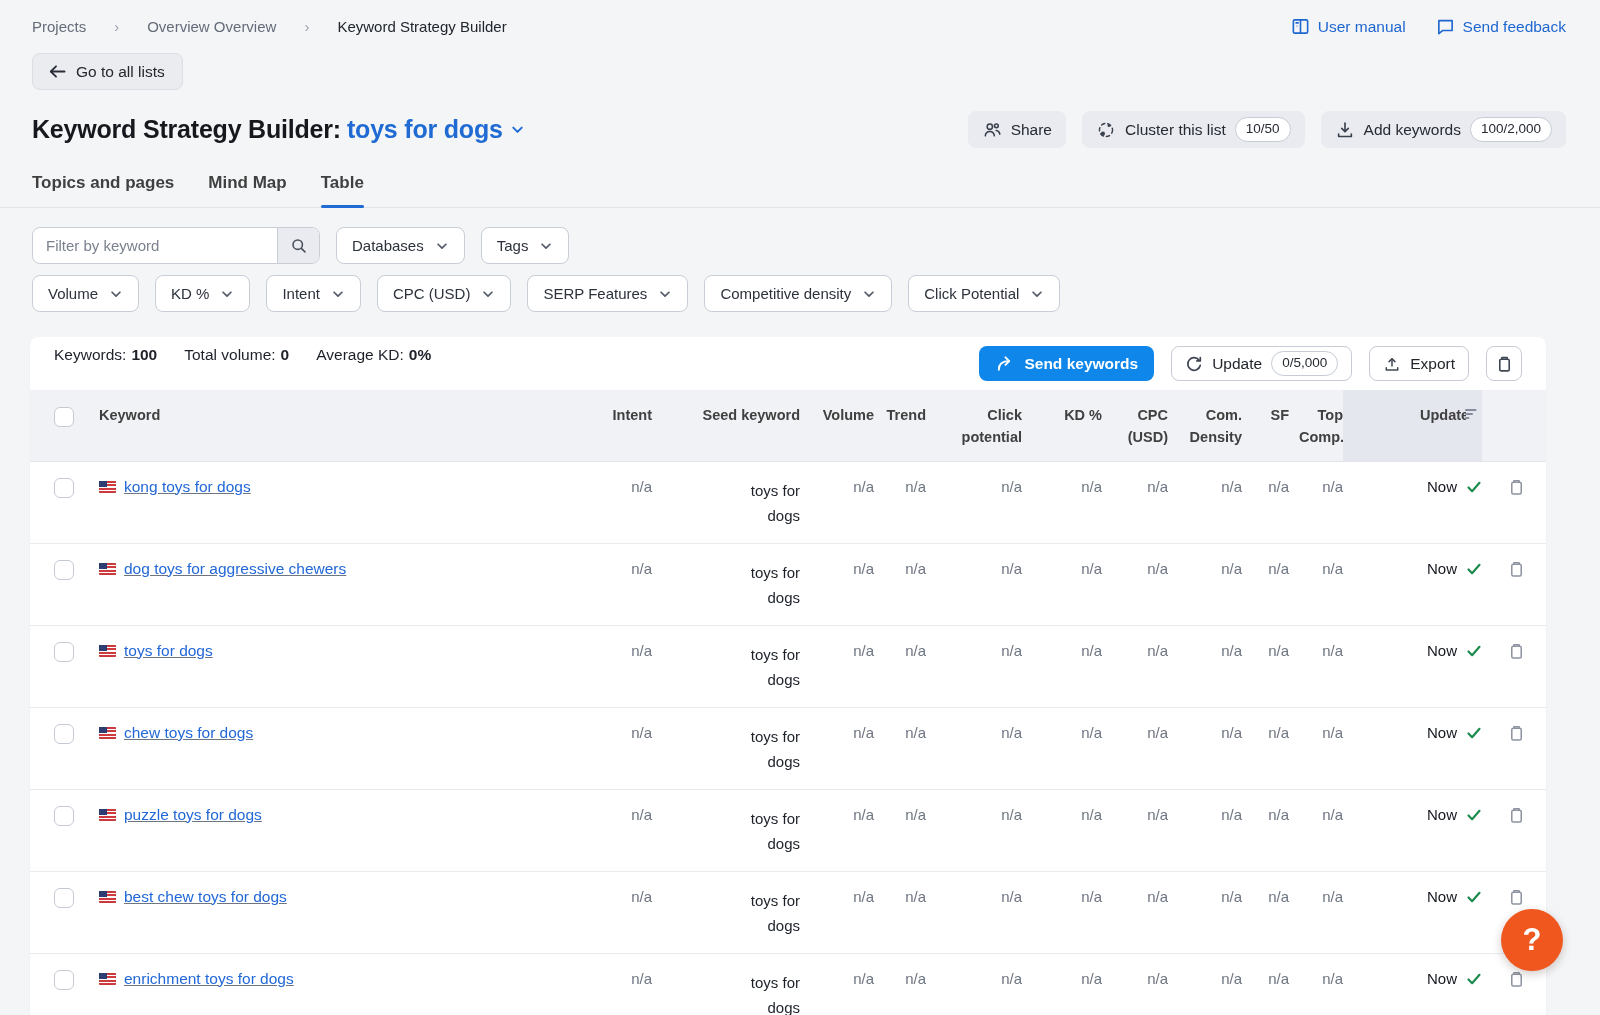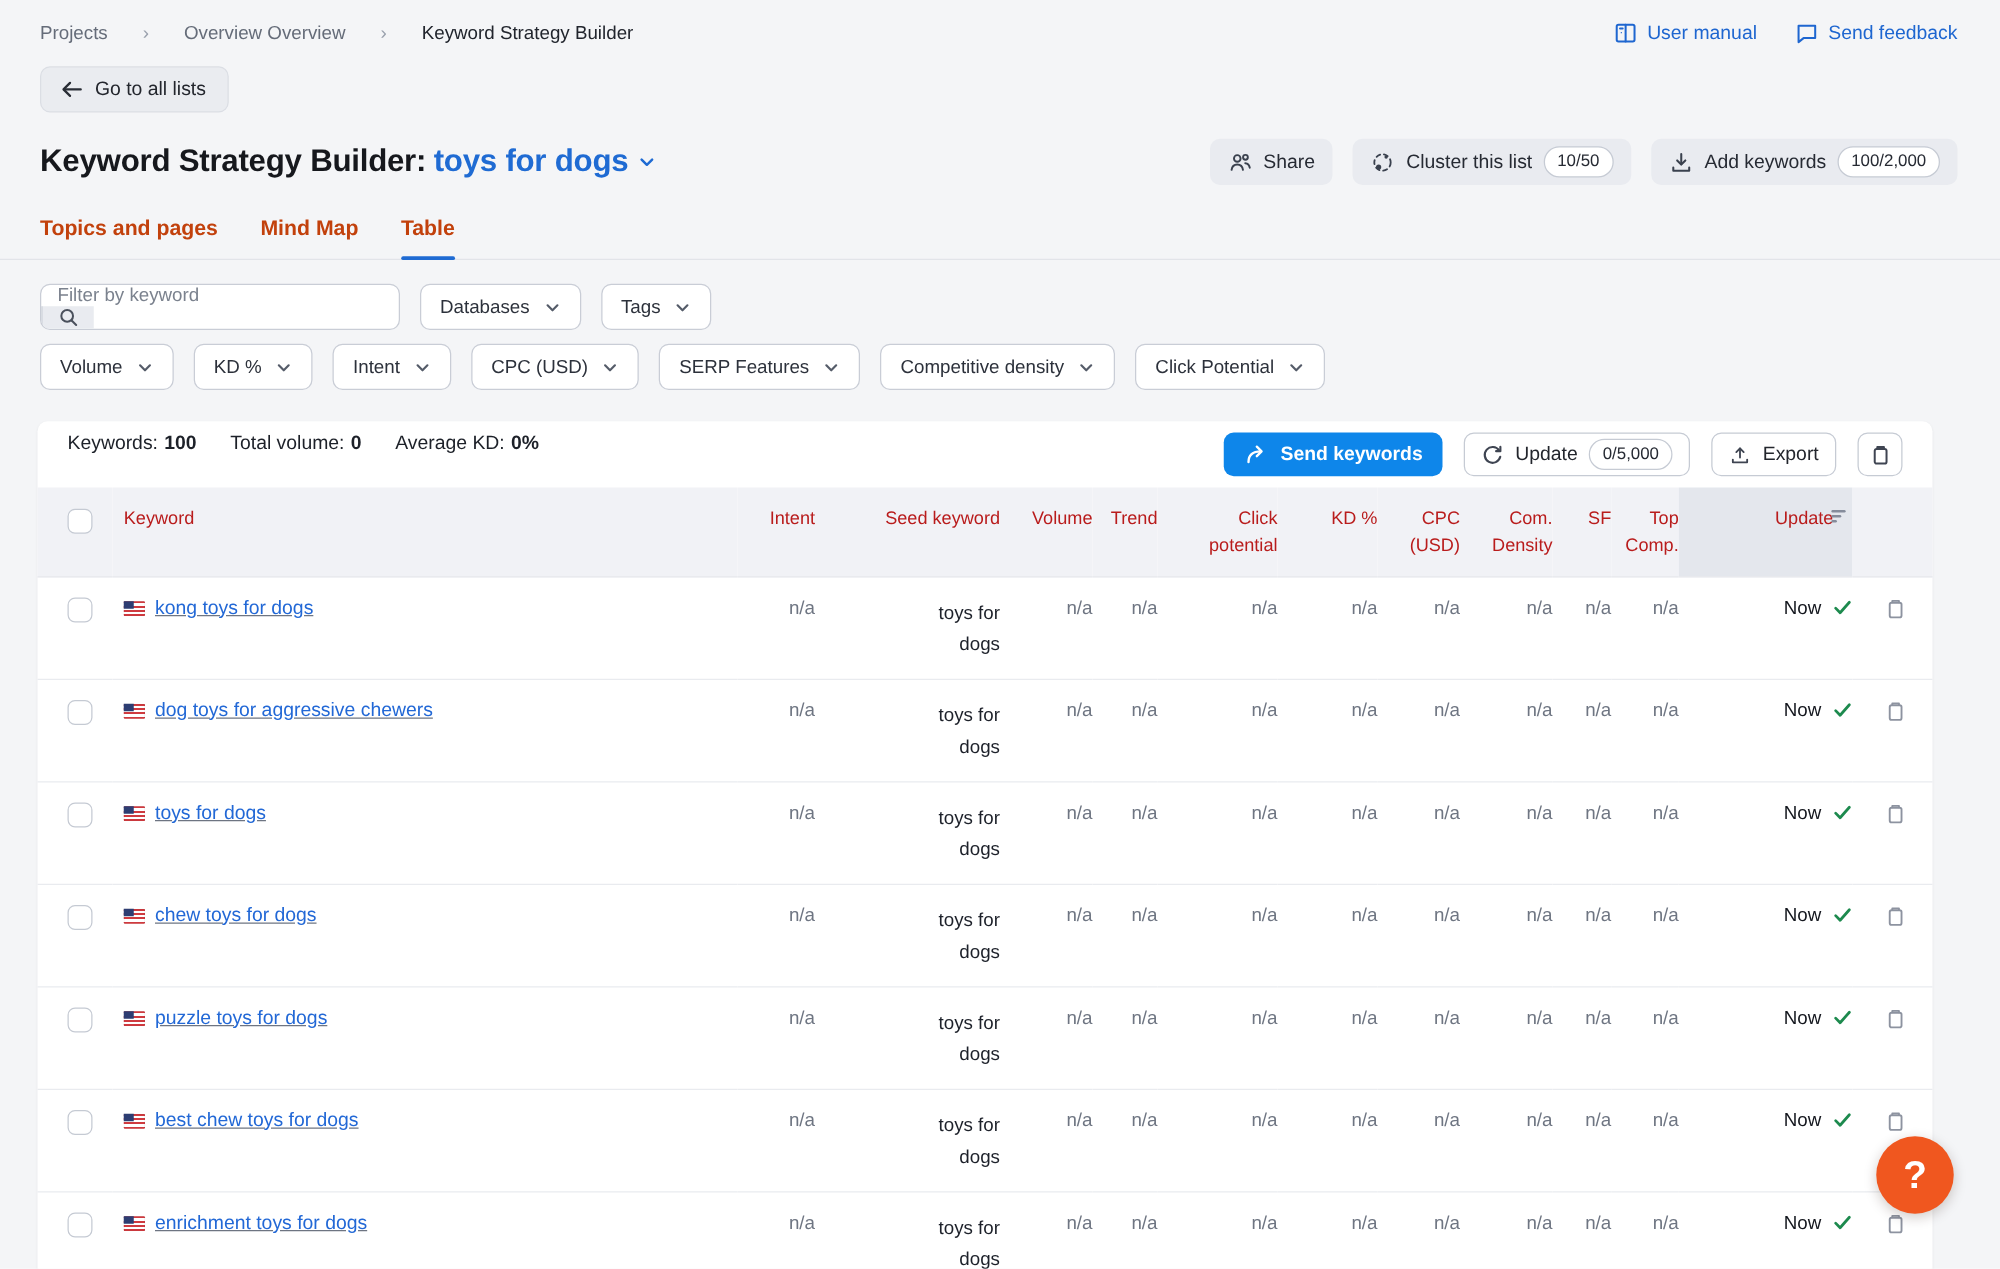--- a/index.html
+++ b/index.html
@@ -39,27 +39,27 @@
     border-radius: 8px; height: 37px; padding: 0 14px; font-size: 15.5px; color: #262a33;
     cursor: pointer; font-family: inherit;
   }
   .pill {
     background: #fff; border: 1px solid #c6cbd4; border-radius: 999px;
     padding: 2px 10px; font-size: 13.5px; color: #262a33; line-height: 1.35;
   }
 
   
   .tabs { display: flex; gap: 34px; margin-top: 25px; padding: 0 32px; border-bottom: 1px solid #e2e4e9; }
-  .tab { position: relative; padding-bottom: 14px; font-size: 17px; font-weight: 600; color: #c2410c; cursor: pointer; }
+  .tab { position: relative; padding-bottom: 14px; font-size: 17px; font-weight: 600; color: #404040; cursor: pointer; }
   .tab.active::after { content: ""; position: absolute; left: 0; right: 0; bottom: -1px; height: 3px; background: #1f6bd3; border-radius: 2px; }
 
   
   .filters-row { display: flex; gap: 16px; margin: 19px 32px 0; }
   .filters-row.second { margin-top: 11px; }
-  .search-box { display: flex; width: 288px; height: 37px; background: #fff; border: 1px solid #c9cdd6; border-radius: 8px; overflow: hidden; flex-direction: column; }
+  .search-box { display: flex; width: 288px; height: 37px; background: #fff; border: 1px solid #c9cdd6; border-radius: 8px; overflow: hidden; }
   .search-box input { flex: 1; border: none; outline: none; padding: 0 13px; font-size: 15px; color: #20242c; font-family: inherit; background: transparent; }
   .search-box input::placeholder { color: #7b828e; }
   .search-btn { width: 42px; border: none; border-left: 1px solid #c9cdd6; background: #e9ebf0; display: flex; align-items: center; justify-content: center; cursor: pointer; }
   .chip {
     display: inline-flex; align-items: center; gap: 11px; height: 37px; padding: 0 15px;
     background: #fff; border: 1px solid #c9cdd6; border-radius: 8px;
     font-size: 15px; color: #2c313b; cursor: pointer; font-family: inherit;
   }
 
   
@@ -77,21 +77,21 @@
     display: inline-flex; align-items: center; gap: 9px; height: 35px; padding: 0 13px;
     background: #fff; color: #23262d; border: 1px solid #c6cbd4; border-radius: 8px;
     font-size: 15.5px; cursor: pointer; font-family: inherit;
   }
   .btn-outline.icon-only { width: 36px; padding: 0; justify-content: center; }
 
   
   table { width: 100%; border-collapse: collapse; table-layout: fixed; }
   thead th {
     background: #f1f2f6; border-bottom: 1px solid #e2e4e9;
-    font-weight: 400; font-size: 14.5px; color: #b91c1c; line-height: 1.5;
+    font-weight: 700; font-size: 14.5px; color: #404040; line-height: 1.5;
     text-align: right; vertical-align: top; padding: 15px 0 12px 10px;
   }
   th.col-cb, td.col-cb { text-align: left; padding-left: 24px; }
   th.col-kw, td.col-kw { text-align: left; padding-left: 9px; }
   th.col-seed, td.col-seed { text-align: right; padding-left: 29px; }
   th.col-upd { background: #e4e7ed; padding-right: 3px; white-space: nowrap; }
   .upd-label { display: inline-block; max-width: 46px; overflow: hidden; vertical-align: bottom; }
   th .sort-icon { vertical-align: baseline; margin-left: -1px; }
   tbody tr { border-bottom: 1px solid #e9ebef; height: 82px; }
   tbody td { vertical-align: top; padding: 16px 0 0 10px; font-size: 15px; color: #6e7582; }

